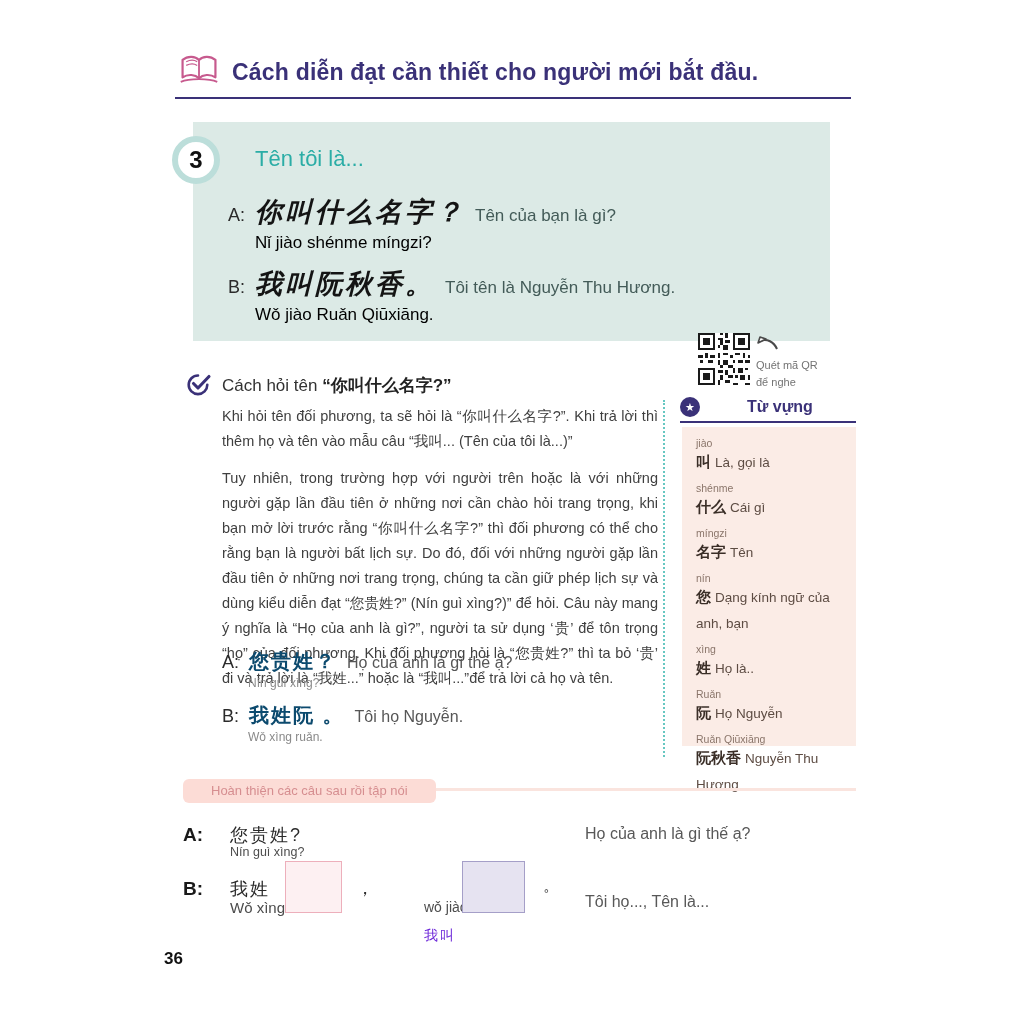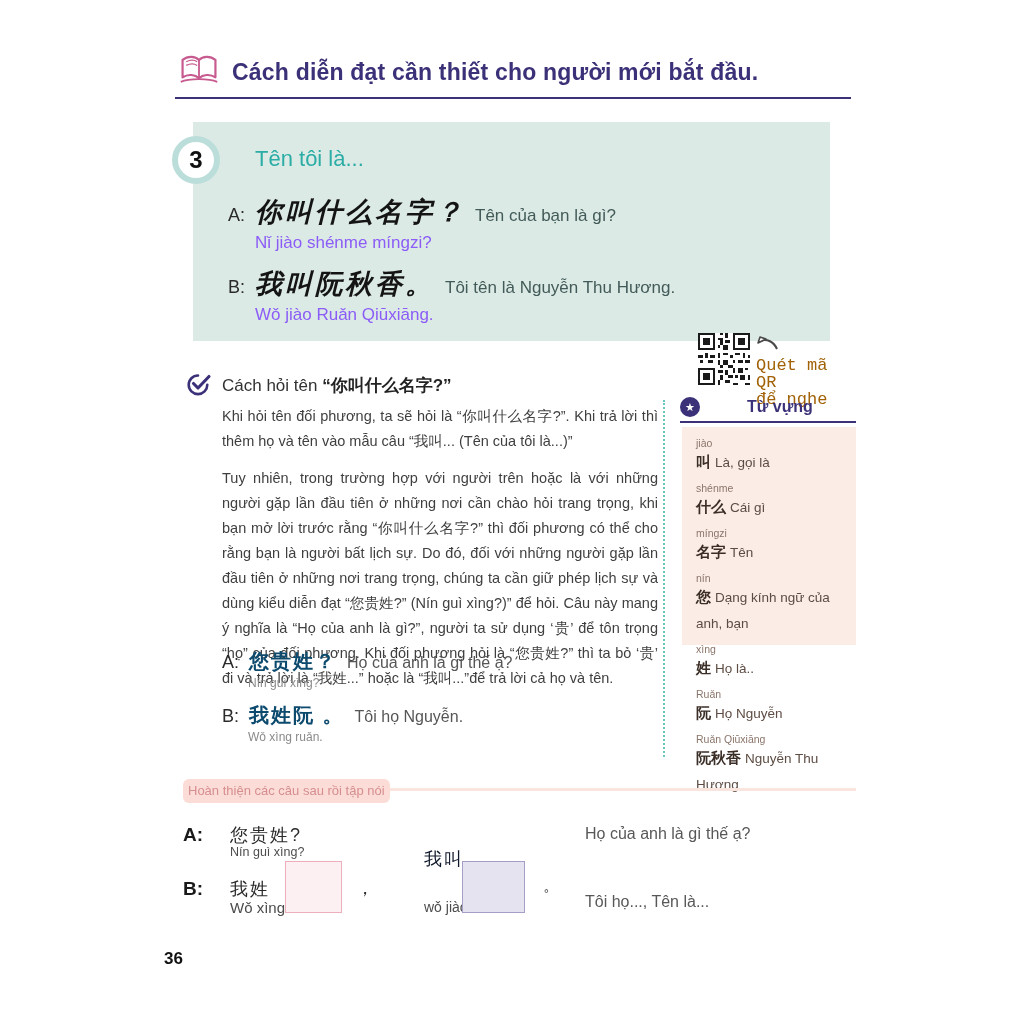--- a/index.html
+++ b/index.html
@@ -15,30 +15,30 @@
   
   .lesson-box { position:absolute; left:193px; top:122px; width:637px; height:219px; background:#dceae6; }
   .lesson-num { position:absolute; left:172px; top:136px; width:48px; height:48px; border-radius:50%;
     background:#ffffff; border:6px solid #bcdeda; display:flex; align-items:center; justify-content:center;
     font-size:24px; font-weight:bold; color:#111; }
   .lesson-title { position:absolute; left:255px; top:146px; font-size:22px; color:#2bada6; }
   .dlg-row { display:flex; align-items:baseline; gap:10px; }
   .dlg-speaker { font-size:18px; color:#2b2b2b; }
   .dlg-hanzi-big { font-size:27px; font-weight:bold; color:#141414; letter-spacing:3px;font-style:italic; }
   .dlg-viet-teal { font-size:17px; color:#435b58; }
-  .dlg-pinyin { font-size:17px; color:#8b5cf6; margin-top:3px; }
+  .dlg-pinyin { font-size:17px; color:#000000; margin-top:3px; }
   .dlg-a { position:absolute; left:228px; top:194px; }
   .dlg-b { position:absolute; left:228px; top:266px; }
   .dlg-a .dlg-pinyin, .dlg-b .dlg-pinyin { margin-left:27px; }
 
   
   .qr-block { position:absolute; left:698px; top:333px; width:160px; }
   .qr-svg { position:absolute; left:0; top:0; }
   .qr-arrow { position:absolute; left:58px; top:2px; }
-  .qr-caption { position:absolute; left:58px; top:24px; font-size:17px; color:#a16207; line-height:17px;font-family:Liberation Mono, monospace; }
+  .qr-caption { position:absolute; left:58px; top:24px; font-size:11px; color:#737373; line-height:17px; }
 
   
   .check-icon { position:absolute; left:185px; top:372px; }
   .expl-heading { position:absolute; left:222px; top:374px; font-size:17px; color:#323232; }
   .expl-heading .hz { font-weight:bold; color:#222; }
   .expl-body { position:absolute; left:222px; top:404px; width:436px; font-size:14.5px; color:#3f3f3f;
     line-height:25px; text-align:justify; }
   .expl-body p + p { margin-top:12px; }
   .expl-dlg-a { position:absolute; left:222px; top:648px; }
   .expl-dlg-b { position:absolute; left:222px; top:702px; }
@@ -49,42 +49,42 @@
   
   .dotted-divider { position:absolute; left:663px; top:400px; height:357px; width:0;
     border-left:2px dotted #66c7c1; }
 
   
   .vocab-head { position:absolute; left:680px; top:397px; display:flex; align-items:center; gap:7px; }
   .star-badge { width:20px; height:20px; border-radius:50%; background:#3a3178; color:#fff;
     font-size:11px; display:flex; align-items:center; justify-content:center; }
   .vocab-title { font-size:16px; color:#3a3178; font-weight:bold;margin-left:40px; }
   .vocab-rule { position:absolute; left:680px; top:421px; width:176px; height:2px; background:#3a3178; }
-  .vocab-box { position:absolute; left:682px; top:427px; width:174px; height:218px; background:#fbece6;
+  .vocab-box { position:absolute; left:682px; top:427px; width:174px; height:319px; background:#fbece6;
     padding:10px 8px 26px 14px; }
   .vocab-entry { margin-bottom:6px; }
   .v-pinyin { font-size:10.5px; color:#8a756a; line-height:12px; }
   .v-line { font-size:13.5px; color:#5d4c43; line-height:26px; }
   .v-hanzi { font-size:15px; font-weight:bold; color:#3a2e27; margin-right:4px; }
 
   
   .practice-label { position:absolute; left:183px; top:779px; background:#fcdcd6; color:#d68e90;
-    font-size:13px; padding:4px 5px 5px; border-radius:6px; z-index:2; }
+    font-size:13px; padding:4px 28px 5px; border-radius:6px; z-index:2; }
   .practice-line { position:absolute; left:370px; top:788px; width:486px; height:3px; background:#fae4de; }
   .prac-a-speaker { position:absolute; left:183px; top:824px; font-size:19px; font-weight:bold; color:#1a1a1a; }
   .prac-a-hanzi { position:absolute; left:230px; top:823px; font-size:18px; color:#2a2a2a; letter-spacing:2px; }
   .prac-a-pinyin { position:absolute; left:230px; top:845px; font-size:12.5px; color:#4c4c4c; }
   .prac-a-viet { position:absolute; left:585px; top:825px; font-size:16px; color:#585858; }
   .prac-b-speaker { position:absolute; left:183px; top:878px; font-size:19px; font-weight:bold; color:#1a1a1a; }
   .prac-b-h1 { position:absolute; left:230px; top:877px; font-size:18px; color:#2a2a2a; letter-spacing:2px; }
   .prac-b-p1 { position:absolute; left:230px; top:899px; font-size:15px; color:#4c4c4c; }
   .blank-pink { position:absolute; left:285px; top:861px; width:57px; height:52px; background:#fdf0f2;
     border:1.5px solid #edafbb; }
   .prac-comma { position:absolute; left:356px; top:876px; font-size:18px; color:#2a2a2a; }
-  .prac-b-h2 { position:absolute; left:424px; top:847px; font-size:18px; color:#0f172a; letter-spacing:2px; }
+  .prac-b-h2 { position:absolute; left:424px; top:927px; font-size:14px; color:#6d28d9; letter-spacing:2px; }
   .prac-b-p2 { position:absolute; left:424px; top:899px; font-size:14px; color:#4c4c4c; }
   .blank-lav { position:absolute; left:462px; top:861px; width:63px; height:52px; background:#e6e3f1;
     border:1.5px solid #a59fc8; }
   .prac-period { position:absolute; left:543px; top:876px; font-size:16px; color:#2a2a2a; }
   .prac-b-viet { position:absolute; left:585px; top:877px; font-size:16px; color:#585858;margin-top:16px; }
 
   .page-num { position:absolute; left:164px; top:949px; font-size:17px; font-weight:bold; color:#111; }
 </style>
 </head>
 <body>

